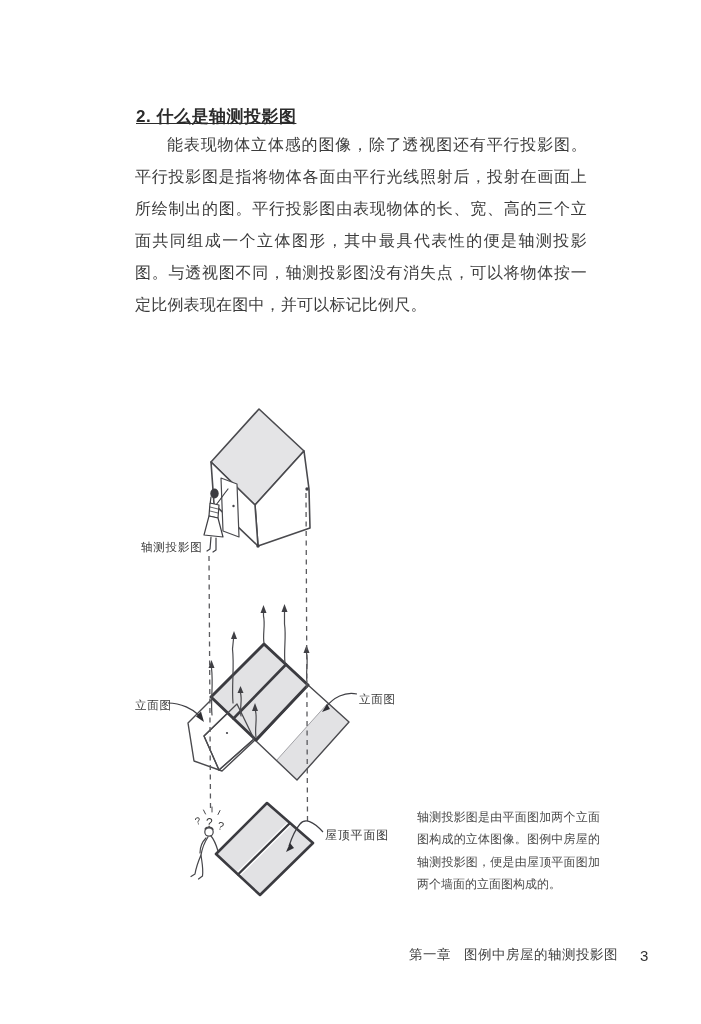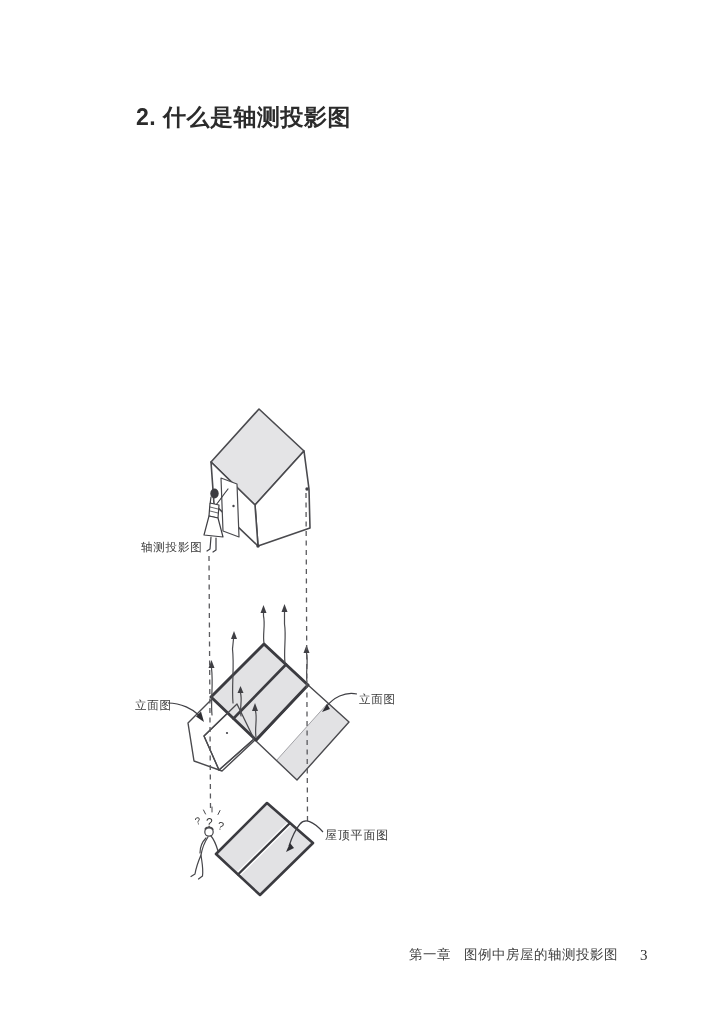--- a/index.html
+++ b/index.html
@@ -2,47 +2,48 @@
 <html><head>
 <meta charset="utf-8">
 <style>
   html,body{margin:0;padding:0;background:#ffffff;}
   .page{
     position:relative;width:701px;height:1024px;background:#ffffff;overflow:hidden;
     font-family:"Liberation Sans",sans-serif;
   }
   .heading{
     position:absolute;left:136px;top:106px;margin:0;
-    font-size:23px;font-weight:bold;color:#2b2b2b;letter-spacing:0.5px;line-height:22px;
+    font-size:17px;font-weight:bold;color:#2b2b2b;letter-spacing:0.5px;line-height:22px;text-decoration:underline;
   }
   .body-text{
     position:absolute;left:135px;top:129px;width:452px;margin:0;
     font-size:16px;line-height:32px;color:#3c3c3c;
     text-align:justify;text-indent:2em;letter-spacing:0.2px;
   }
   .fig-svg{position:absolute;left:0;top:0;}
   .caption{
     position:absolute;left:417px;top:806px;width:183px;
     font-size:12px;line-height:22.3px;color:#4a4a4a;text-align:justify;
   }
   .footer{
     position:absolute;left:409px;top:946px;display:flex;align-items:flex-end;
-    font-size:13.5px;color:#3f3f3f;letter-spacing:0.5px;font-family:Liberation Serif, serif;
+    font-size:13.5px;color:#3f3f3f;letter-spacing:0.5px;
   }
   .footer .chapter{margin-right:13px;}
   .footer .pagenum{margin-left:22px;font-size:15px;color:#333;}
   svg text{font-family:"Liberation Sans",sans-serif;fill:#3a3a3a;}
 </style>
 </head>
 <body>
 
 <div class="page">
 
   <h2 class="heading">2. 什么是轴测投影图</h2>
 
+  <p class="body-text">能表现物体立体感的图像，除了透视图还有平行投影图。平行投影图是指将物体各面由平行光线照射后，投射在画面上所绘制出的图。平行投影图由表现物体的长、宽、高的三个立面共同组成一个立体图形，其中最具代表性的便是轴测投影图。与透视图不同，轴测投影图没有消失点，可以将物体按一定比例表现在图中，并可以标记比例尺。</p>
 
   <svg class="fig-svg" width="701" height="1024" viewBox="0 0 701 1024">
 
     <g stroke="#4a4a4e" stroke-width="1.6" stroke-linejoin="round" stroke-linecap="round">
       <polygon points="211,462 259,409 304,451 255,505" fill="#e4e4e6"></polygon>
       <polygon points="304,451 309,489 310,528 258,546 255,505" fill="#ffffff"></polygon>
       <polygon points="211,462 255,505 258,546 214,504" fill="#ffffff"></polygon>
       <polygon stroke-width="1.2" points="221,478 237,484 239,537 223,531" fill="#ffffff"></polygon>
       <circle cx="233.5" cy="506" r="1.2" fill="#44444a" stroke="none"></circle>
       <circle cx="307" cy="489" r="1.7" fill="#3f3f44" stroke="none"></circle>
@@ -131,20 +132,21 @@
 
     <text x="359" y="703" font-size="11.5" letter-spacing="0.8">立面图</text>
     <path d="M 357,694 C 345,691 333,698 326,707" stroke="#3f3f44" stroke-width="1.2" fill="none"></path>
     <polygon points="322,712 330,709 327,704" fill="#2f2f34"></polygon>
 
     <text x="325" y="839" font-size="12" letter-spacing="0.8">屋顶平面图</text>
     <path d="M 323,832 C 313,821 305,818 300,824 C 295,830 291,840 289,846" stroke="#3f3f44" stroke-width="1.2" fill="none"></path>
     <polygon points="286,852 294,848 290,843" fill="#2f2f34"></polygon>
   </svg>
 
+  <div class="caption">轴测投影图是由平面图加两个立面图构成的立体图像。图例中房屋的轴测投影图，便是由屋顶平面图加两个墙面的立面图构成的。</div>
 
   <div class="footer">
     <span class="chapter">第一章</span>
     <span class="title">图例中房屋的轴测投影图</span>
     <span class="pagenum">3</span>
   </div>
 
 </div>
 
 </body></html>

